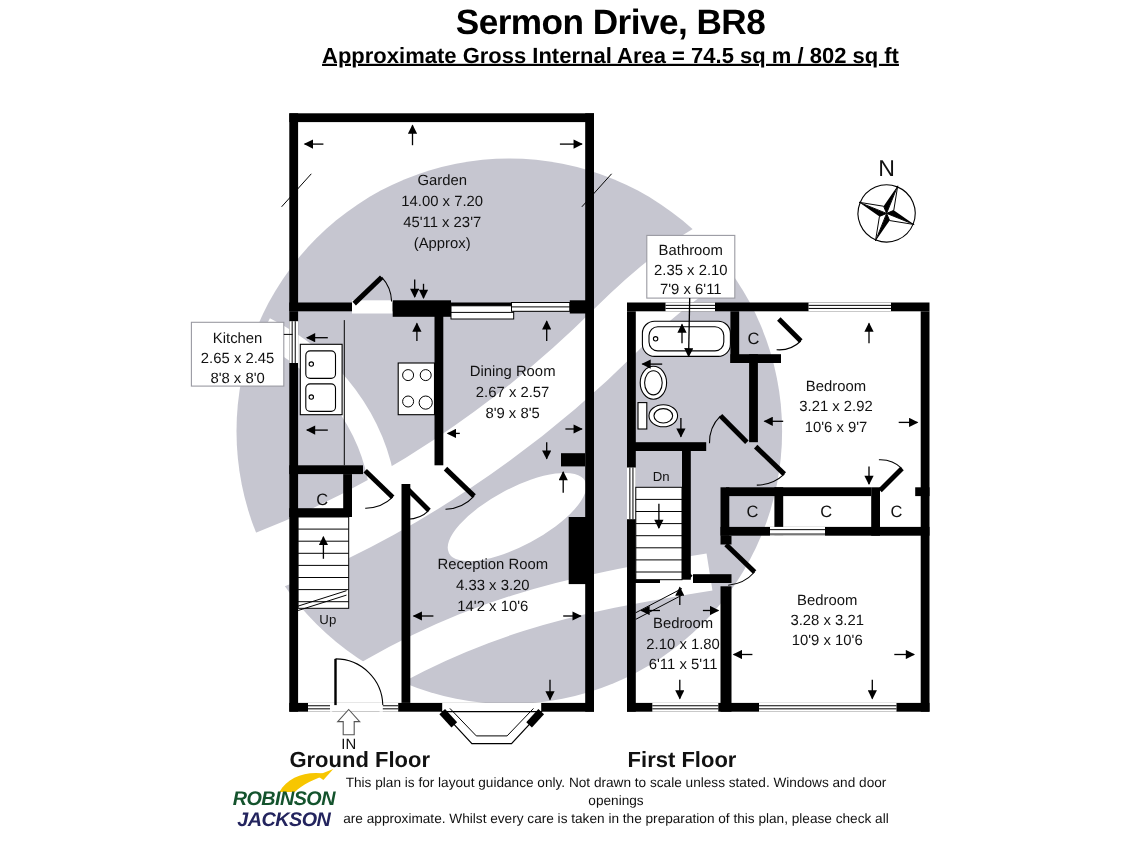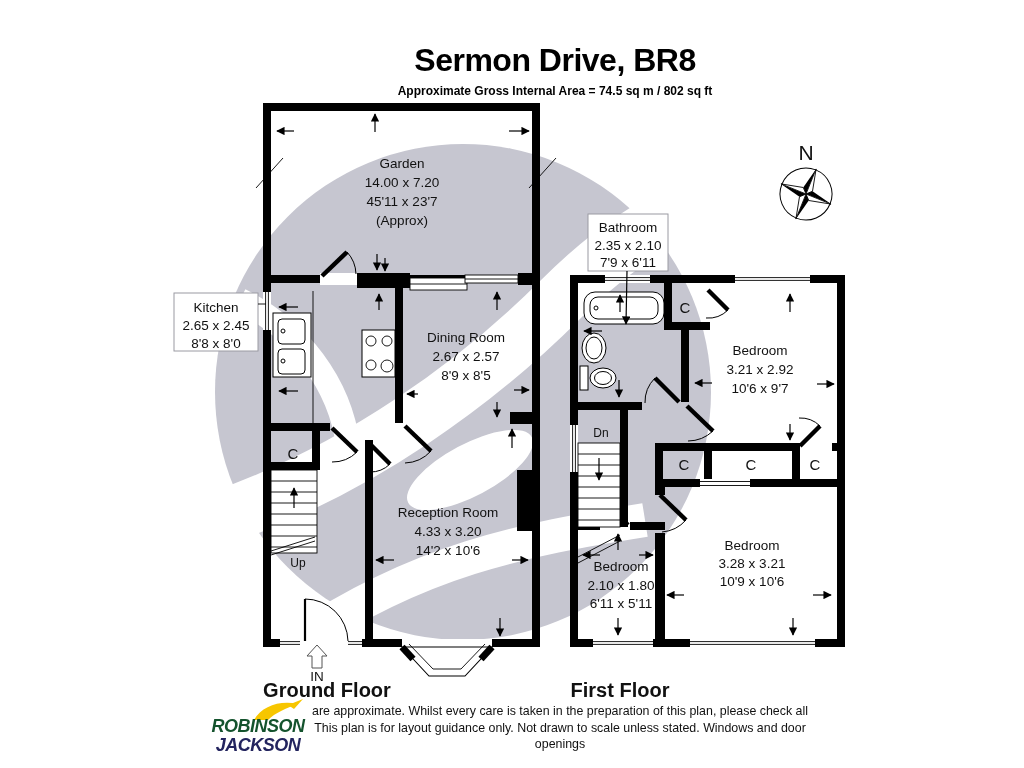--- a/index.html
+++ b/index.html
@@ -1,20 +1,20 @@
 <!DOCTYPE html>
 <html><head>
 <meta charset="utf-8">
 <style>
   html,body{margin:0;padding:0;background:#fff;}
   .page{position:relative;width:1024px;height:768px;background:#fff;overflow:hidden;
         font-family:"Liberation Sans",sans-serif;color:#000;}
-  .hdr{position:absolute;left:86px;top:0;width:938px;text-align:center;margin-top:40px;}
+  .hdr{position:absolute;left:86px;top:0;width:938px;text-align:center;}
   .hdr .title{font-size:32px;font-weight:bold;line-height:40px;letter-spacing:-0.5px;}
-  .hdr .subtitle{font-size:12px;font-weight:bold;line-height:22px;}
+  .hdr .subtitle{font-size:20px;font-weight:bold;line-height:22px;text-decoration:underline;}
   svg text{font-family:"Liberation Sans",sans-serif;fill:#111;}
   .rm{font-size:13.5px;}
   .sm{font-size:12px;}
   .cl{font-size:15px;}
   .fl{font-size:20px;font-weight:bold;}
   .north{font-size:21px;}
   .wall{fill:#000;}
   .fx{fill:#fff;stroke:#000;stroke-width:1;}
   .thin{stroke:#000;stroke-width:0.9;fill:none;}
   .leaf{stroke:#000;stroke-width:4.5;fill:none;}
@@ -385,17 +385,17 @@
 
   <div class="logo">
     <svg class="swoosh" width="56" height="24" viewBox="0 0 56 24">
       <path d="M6 22 C 14 8, 32 2, 50 6 C 38 10, 27 15, 20 22 Z" fill="#f7c600"></path>
       <path d="M40 7 L55 1 L46 11 Z" fill="#f7c600"></path>
     </svg>
     <div class="l1">ROBINSON</div>
     <div class="l2">JACKSON</div>
   </div>
   <div class="footer-disclaimer">
+    <div>This plan is for layout guidance only. Not drawn to scale unless stated. Windows and door openings</div>
     <div>are approximate. Whilst every care is taken in the preparation of this plan, please check all</div>
-    <div>This plan is for layout guidance only. Not drawn to scale unless stated. Windows and door openings</div>
 
   </div>
 </div>
 
 </body></html>

